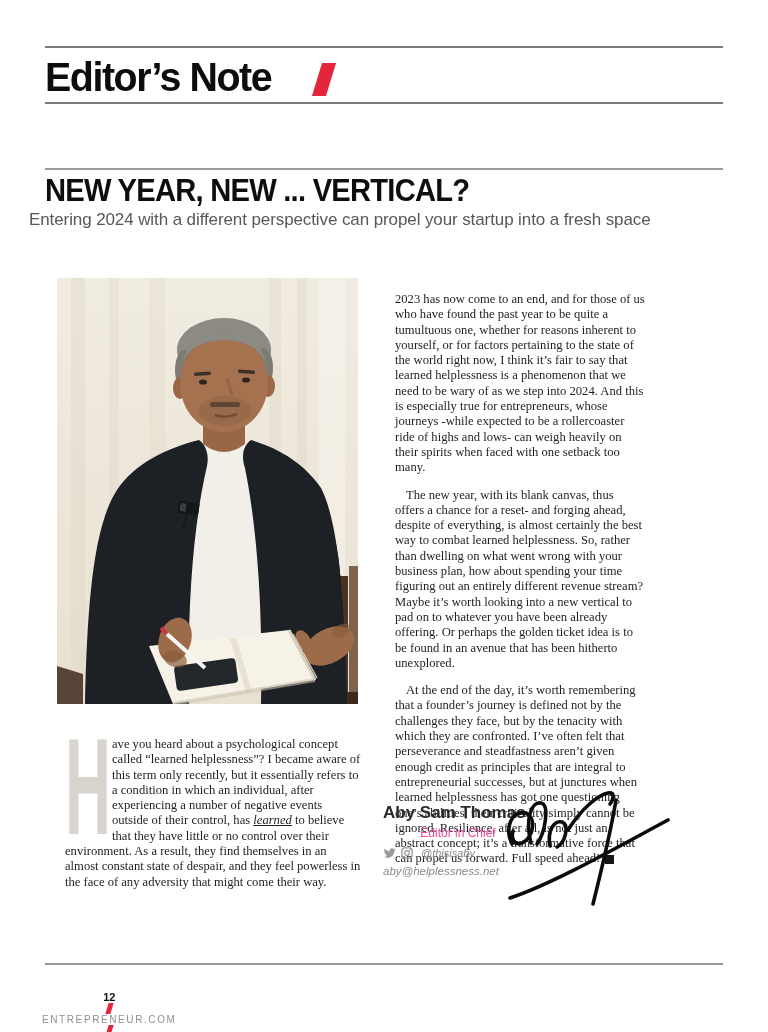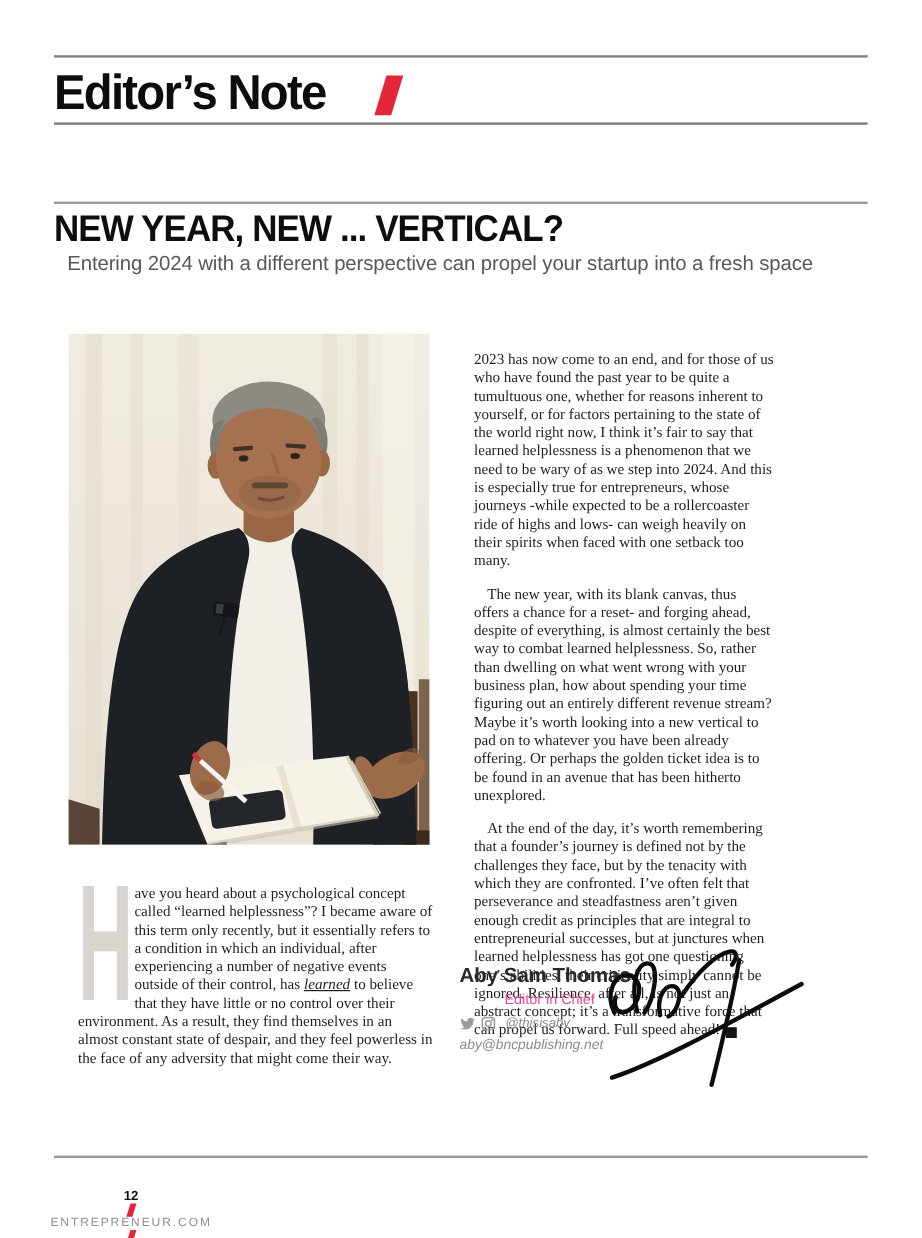--- a/index.html
+++ b/index.html
@@ -14,21 +14,21 @@
 
   .section-title{top:54px;left:45px;display:flex;align-items:center;gap:32px;}
   .section-title h1{margin:0;font-size:41px;font-weight:900;letter-spacing:-1.5px;
       color:#0d0d0d;transform:scaleX(.96);transform-origin:left center;white-space:nowrap;}
   .red-slash{display:inline-block;width:14px;height:33px;background:#e32639;
       transform:skewX(-17deg);margin-left:4px;margin-top:4px;}
 
   .headline{top:173px;left:45px;margin:0;font-size:31px;font-weight:900;
       letter-spacing:-0.8px;color:#0e0e0e;transform:scaleX(.94);transform-origin:left top;
       white-space:nowrap;}
-  .subhead{top:210px;left:56px;margin:0;font-size:17px;font-weight:400;color:#55595b;
+  .subhead{top:210px;left:29px;margin:0;font-size:17px;font-weight:400;color:#55595b;
       letter-spacing:-0.1px;white-space:nowrap;}
 
   .photo-wrap{top:278px;left:57px;width:301px;height:426px;}
   .photo-wrap svg{display:block;}
 
   .bodytext{font-family:"Liberation Serif",serif;font-size:12.6px;line-height:15.3px;
       color:#1e1e1e;}
   .right-col{top:280px;left:383px;width:274px;}
   .right-col p{margin:12px;}
   .right-col p + p{text-indent:11px;}
@@ -184,21 +184,21 @@
     </span>
     <span class="icon">
       <svg width="12" height="12" viewBox="0 0 16 16">
           <rect x="1.2" y="1.2" width="13.6" height="13.6" rx="3.6" fill="none" stroke="#9a9a9a" stroke-width="1.8"></rect>
           <circle cx="8" cy="8" r="3.1" fill="none" stroke="#9a9a9a" stroke-width="1.6"></circle>
           <circle cx="12.1" cy="3.9" r="1.1" fill="#9a9a9a"></circle>
         </svg>
     </span>
     <span class="handle">@thisisaby</span>
   </div>
-  <div class="byline-email">aby@bncpublishing.net</div>
+  <div class="byline-email">aby@helplessness.net</div>
 </div>
 
 <div class="abs sig-wrap">
   <svg width="178" height="124" viewBox="0 0 178 124" xmlns="http://www.w3.org/2000/svg">
     <g fill="none" stroke="#0c0c0c" stroke-width="3.6" stroke-linecap="round">
       <path d="M14 58 C6 42 14 24 27 27 C39 30 36 52 24 57 C16 60 13 52 15 45"></path>
       <path d="M33 57 C27 34 33 15 43 17 C52 19 47 47 39 58"></path>
       <path d="M52 60 C49 45 56 34 64 36 C72 39 67 57 59 61"></path>
       <path d="M70 44 C84 22 100 9 110 7 C116 6 117 11 112 18"></path>
       <path d="M118 14 C113 44 103 86 95 118"></path>

